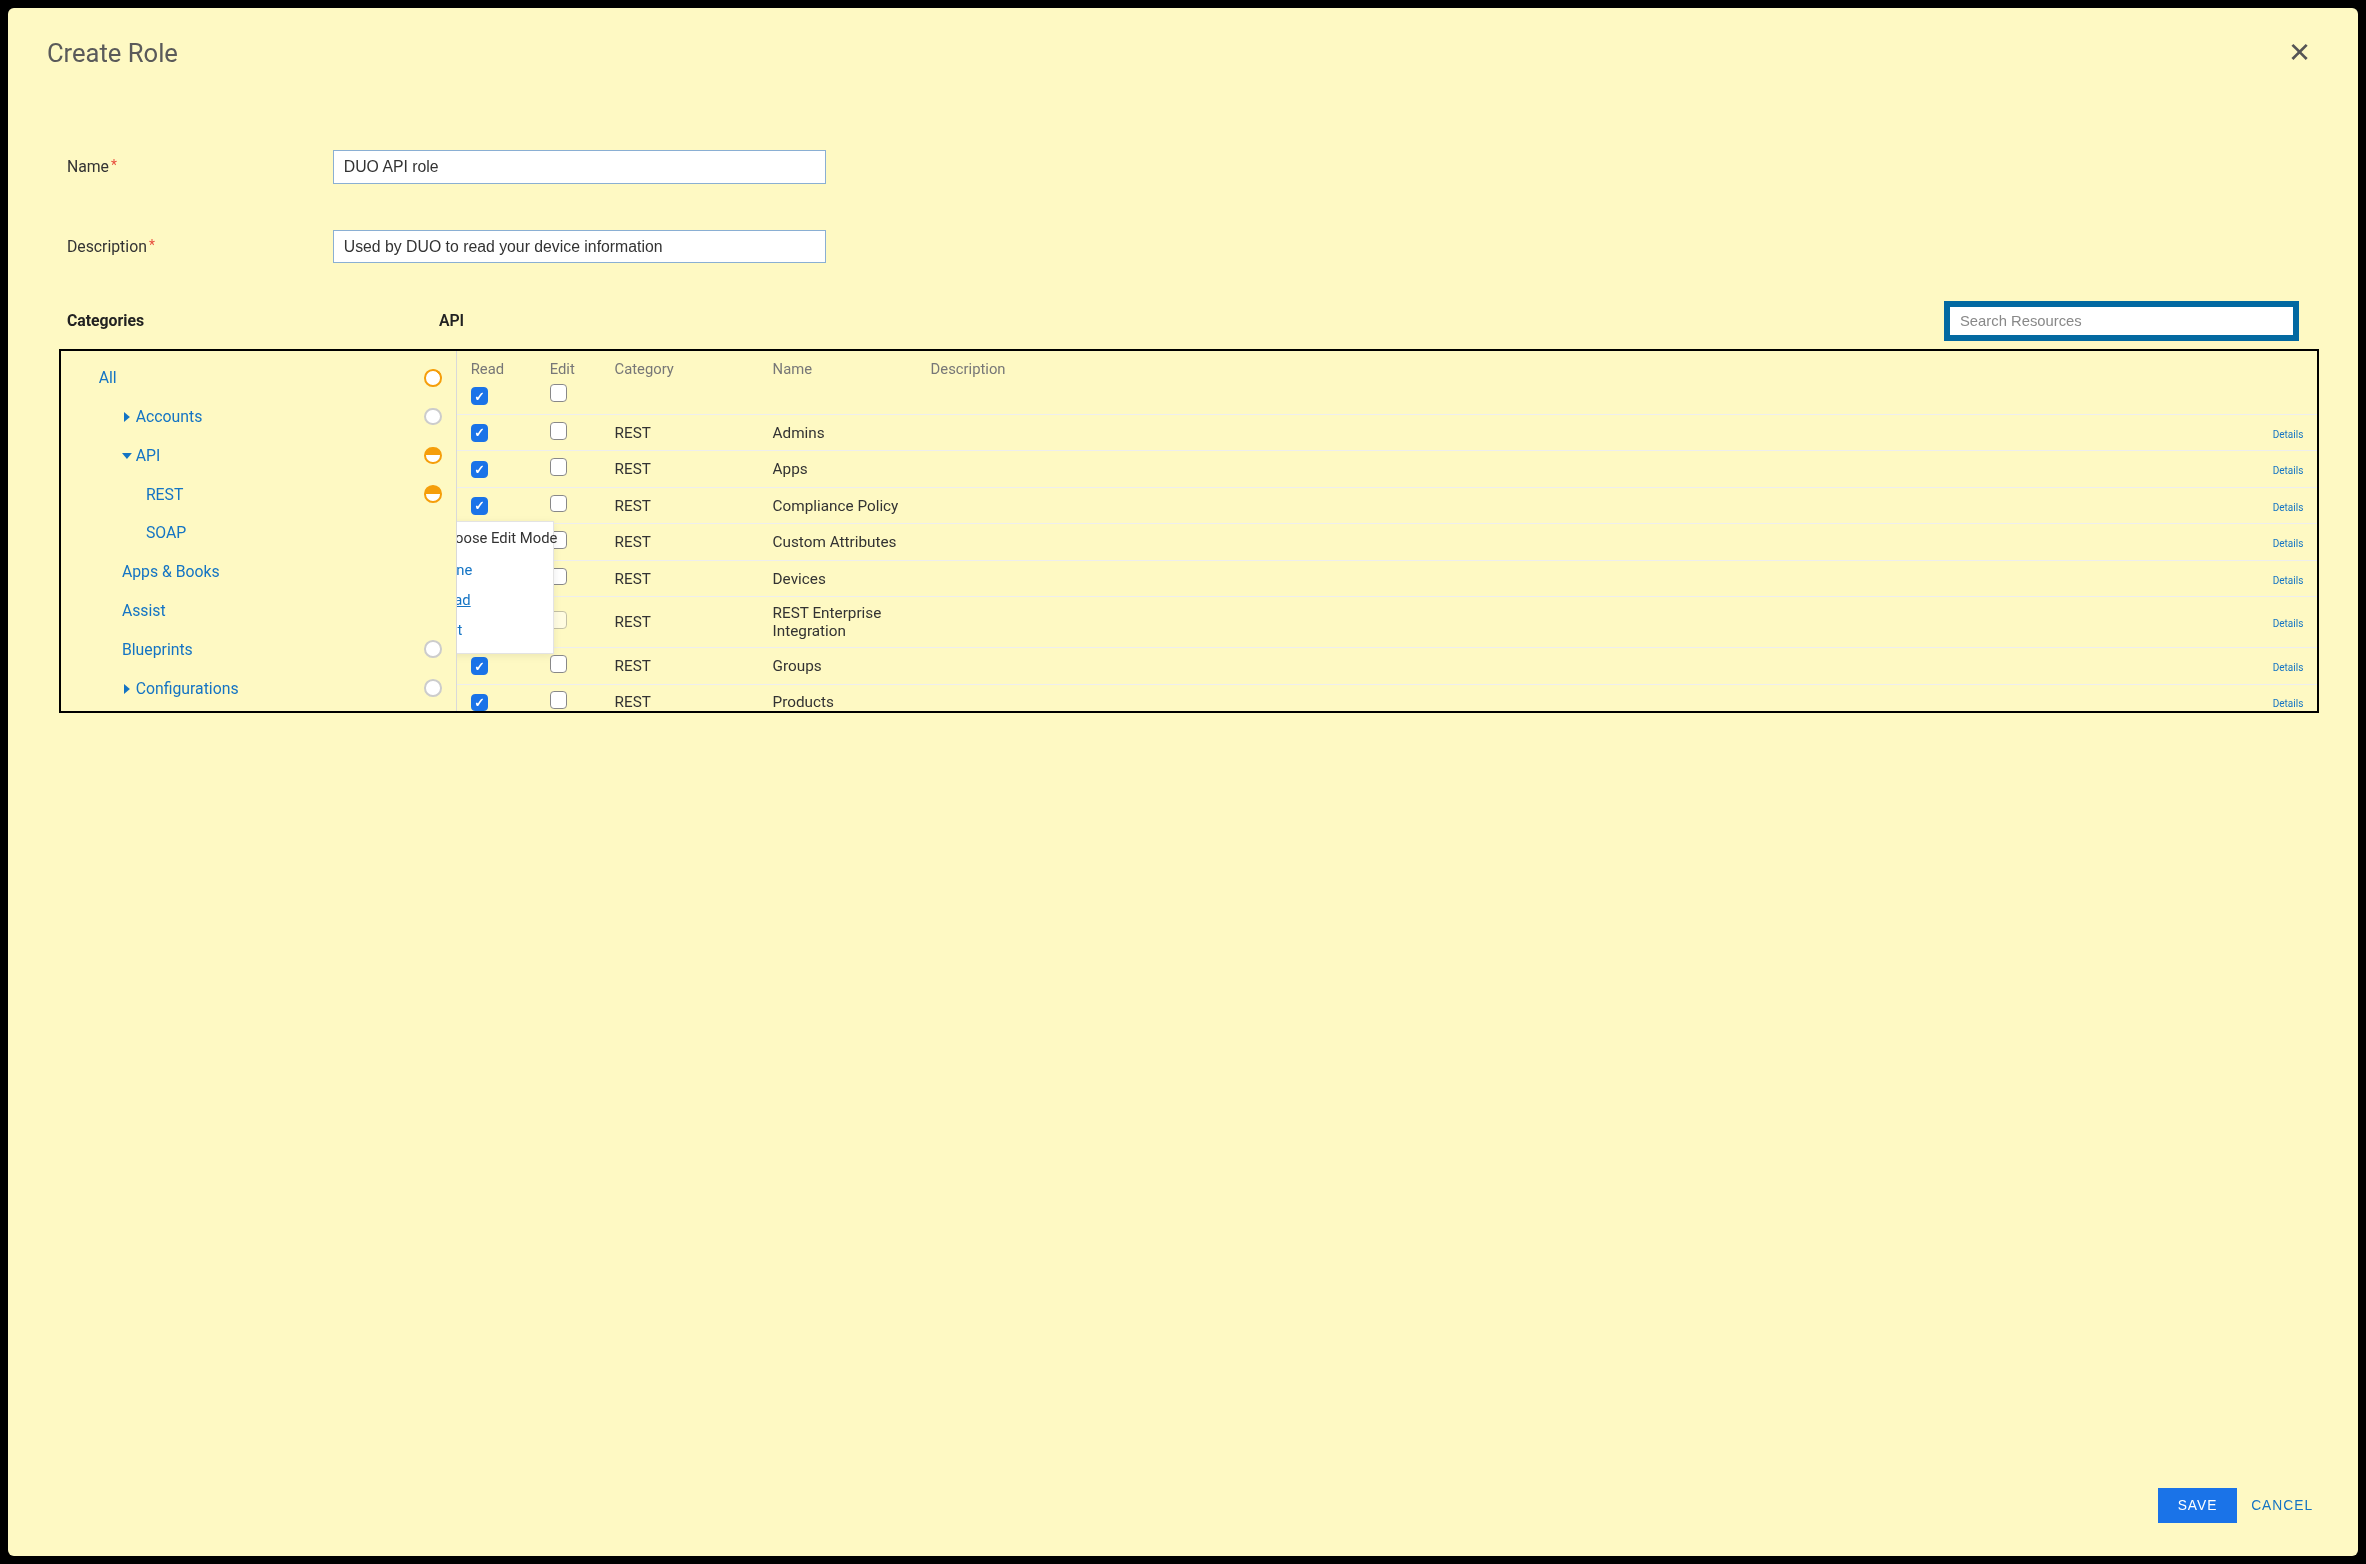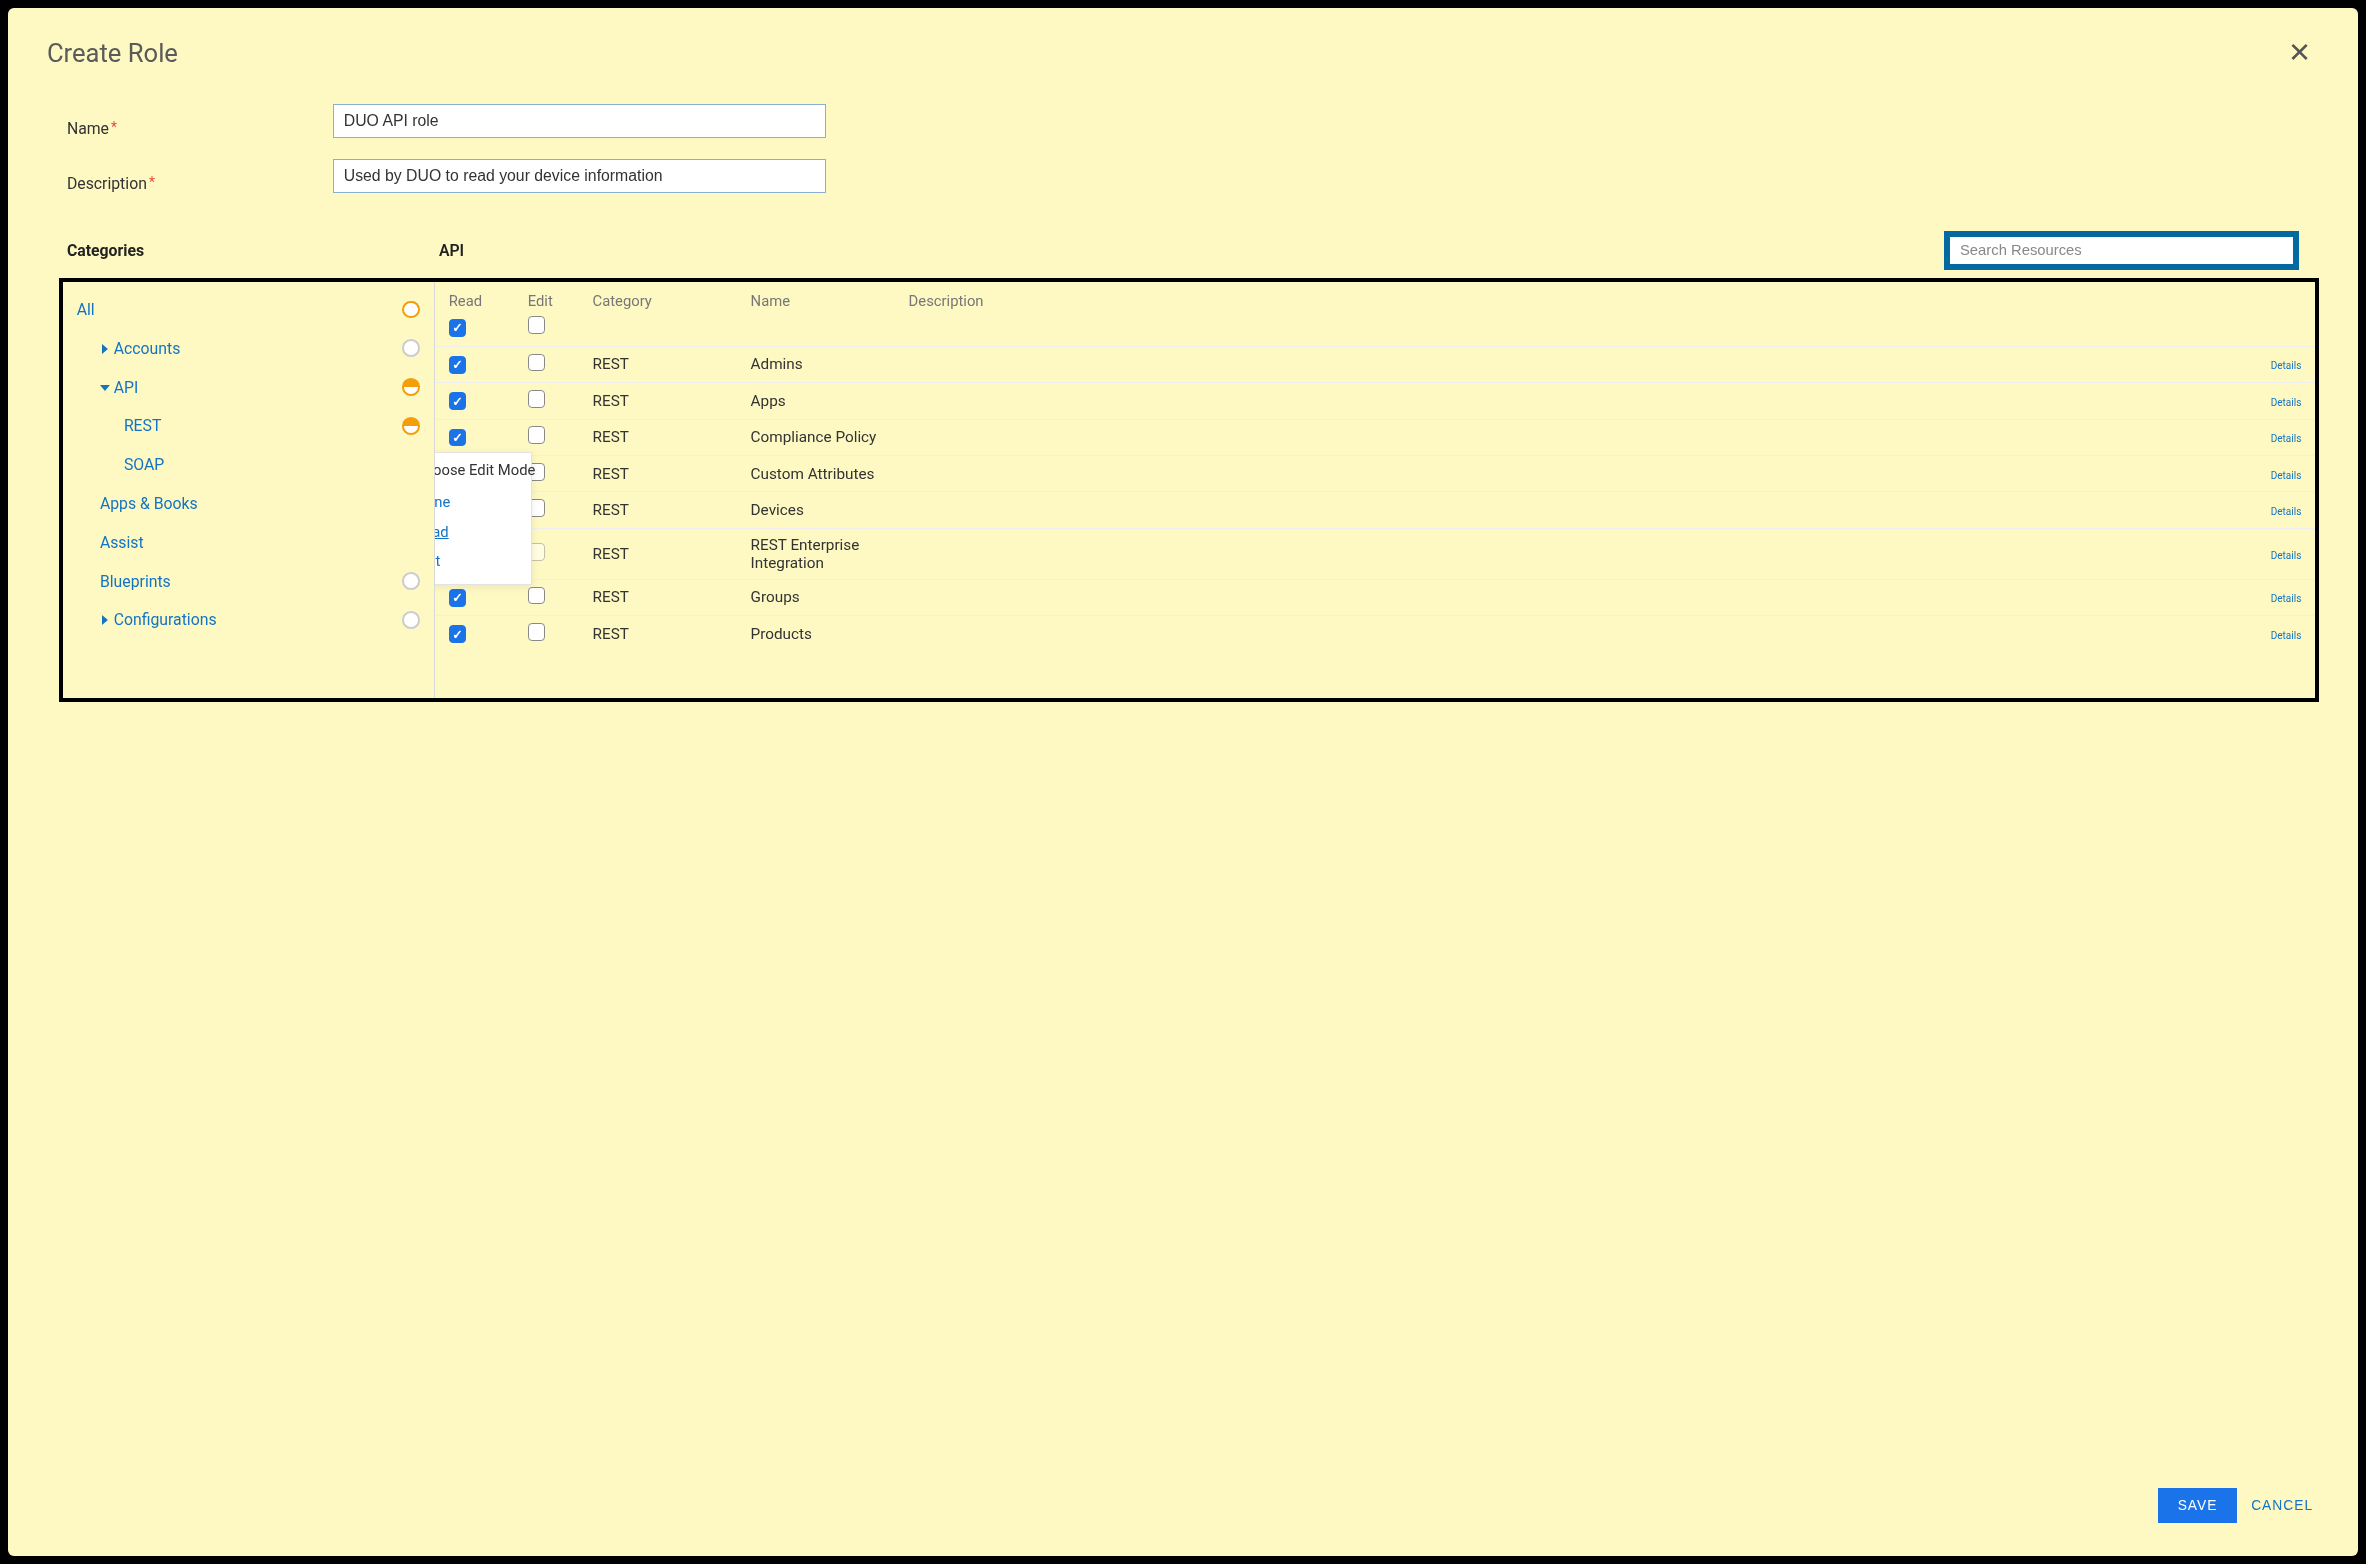--- a/index.html
+++ b/index.html
@@ -37,22 +37,23 @@
     color: #555;
     cursor: pointer;
     line-height: 1;
     padding: 3.9px 7.9px;
   }
   .form-area {
     padding: 33px 59px 9.9px 59px;
   }
   .form-row {
     display: flex;
-    align-items: flex-end;
+    align-items: center;
     margin-bottom: 21.7px;
+    margin-top: 46px;
   }
   .form-label {
     width: 266px;
     font-size: 15.8px;
     color: #333;
   }
   .req { color: #e74c3c; margin-left: 2px; font-size: 13.8px; vertical-align: top; }
   .text-input {
     width: 493px;
     padding: 6.9px 9.9px;
@@ -72,24 +73,25 @@
     width: 355px;
     padding: 5.9px 9.9px;
     font-size: 14.8px;
     border: 6px solid #0369a1;
     outline: none;
     color: #333;
   }
   .search-input::placeholder { color: #888; }
   .grid-wrap {
     margin: 0 39px 0 51px;
-    border: 4px solid #000000;
-    display: flex;
-    height: 424px;
+    border: 2px solid #000000;
+    display: flex;
+    height: 364px;
     overflow: hidden;
+    padding-left: 24px;
   }
   .cat-pane {
     width: 372px;
     border-right: 1px solid #d9d9d9;
     overflow-y: auto;
     padding-top: 7.9px;
     position: relative;
   }
   .cat-item {
     display: flex;

